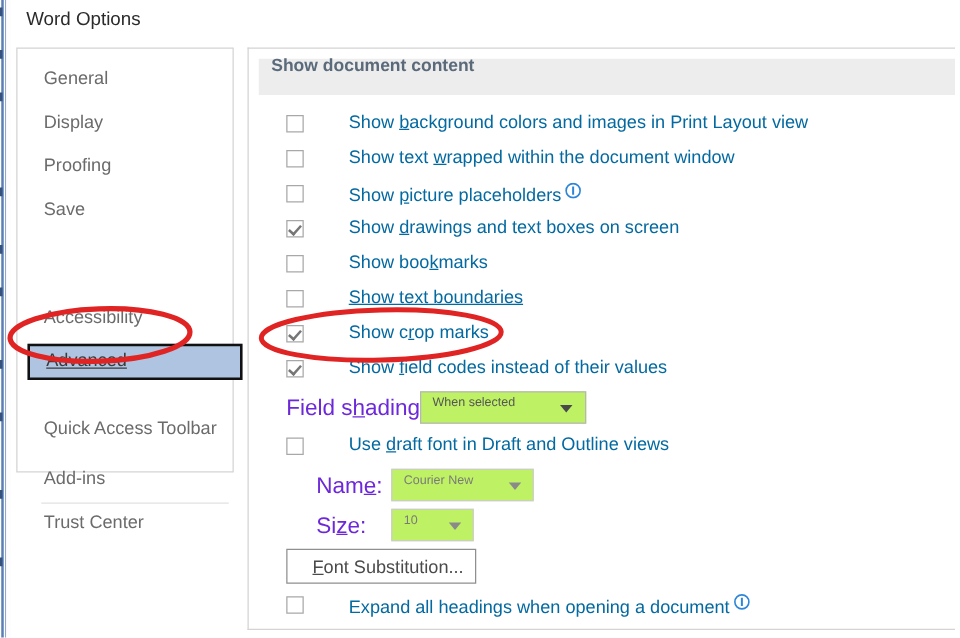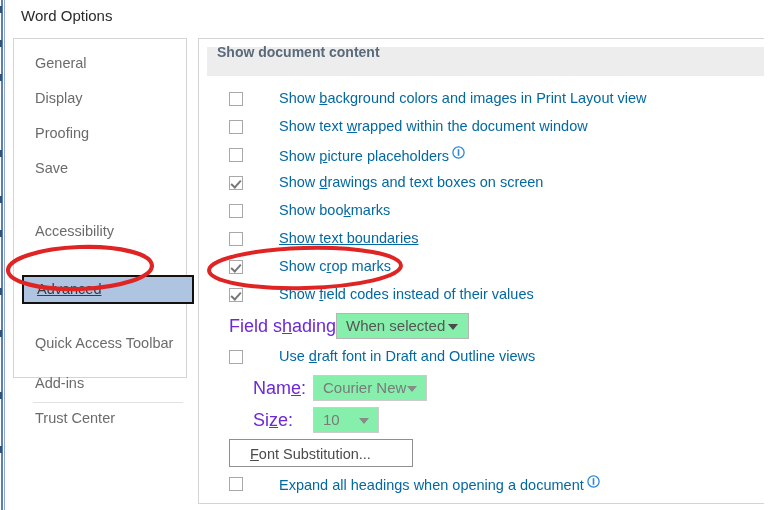--- a/index.html
+++ b/index.html
@@ -170,23 +170,23 @@
   .inline-label {
     position: absolute;
     font-size: 18px;
     color: #6d28d9;
     top: 3px;
     white-space: nowrap;
   }
   .dropdown {
     position: absolute;
     border: 1px solid #b6b6b6;
-    background: #86efac;
-    box-sizing: border-box;
-    font-size: 15px;
+    background: #bef264;
+    box-sizing: border-box;
+    font-size: 10px;
     color: #565656;
   }
   .dropdown.disabled { border-color: #cccccc; color: #7a7a7a; }
   .dd-text {
     position: absolute;
     left: 9px; top: 3px;
     white-space: nowrap;
   }
   .dd-arrow {
     position: absolute;
@@ -243,21 +243,21 @@
   <div id="window-title">Word Options</div>
 </div>
 
 <div id="sidebar-panel">
   <div id="nav-divider"></div>
 
 <div class="nav-item" style="top: 12px;">General</div>
     <div class="nav-item" style="top: 47px;">Display</div>
     <div class="nav-item" style="top: 82px;">Proofing</div>
     <div class="nav-item" style="top: 117px;">Save</div>
-    <div class="nav-item" style="top: 180px;">Accessibility</div>
+    <div class="nav-item" style="top: 203px;">Accessibility</div>
     <div class="nav-item selected" style="top: 236px; text-decoration: underline;">Advanced</div>
     <div class="nav-item" style="top: 292px;">Quick Access Toolbar</div>
     <div class="nav-item" style="top: 332px;">Add-ins</div>
     <div class="nav-item" style="top: 367px;">Trust Center</div>
   </div>
 
 <div id="content-panel">
   <div id="section-header"></div>
   <div id="section-header-label">Show document content</div>
 
@@ -314,21 +314,21 @@
         <span class="dd-arrow" style="right: 9px;"></span>
       </div>
     </div>
     <div class="opt-row" style="top: 368px;">
       <span class="inline-label" style="left: 54px; top: 3px;">Si<u>z</u>e:</span>
       <div class="dropdown disabled" style="left: 114px; top: 0px; width: 66px; height: 26px;">
         <span class="dd-text">10</span>
         <span class="dd-arrow" style="right: 9px;"></span>
       </div>
     </div>
-    <button class="btn" style="left: 30px; top: 400px; width: 184px; height: 28px; padding-left: 20px;"><u>F</u>ont Substitution...</button>
+    <button class="btn" style="left: 30px; top: 400px; width: 152px; height: 28px; padding-left: 20px;"><u>F</u>ont Substitution...</button>
     <div class="opt-row" style="top: 435px;">
       <span class="cbox"></span>
       <span class="opt-label">Expand all headings when opening a document<span class="info-icon"><svg width="13" height="13" viewBox="0 0 13 13">
             <circle cx="6.5" cy="6.5" r="5.6" fill="none" stroke="#2e86d8" stroke-width="1.3"></circle>
             <rect x="5.7" y="3.2" width="1.6" height="6.6" fill="#2e86d8"></rect>
           </svg></span></span>
     </div>
   </div>
 
 <svg class="ink" style="left:0px; top:240px;" width="190" height="56" viewBox="0 0 190 56">

